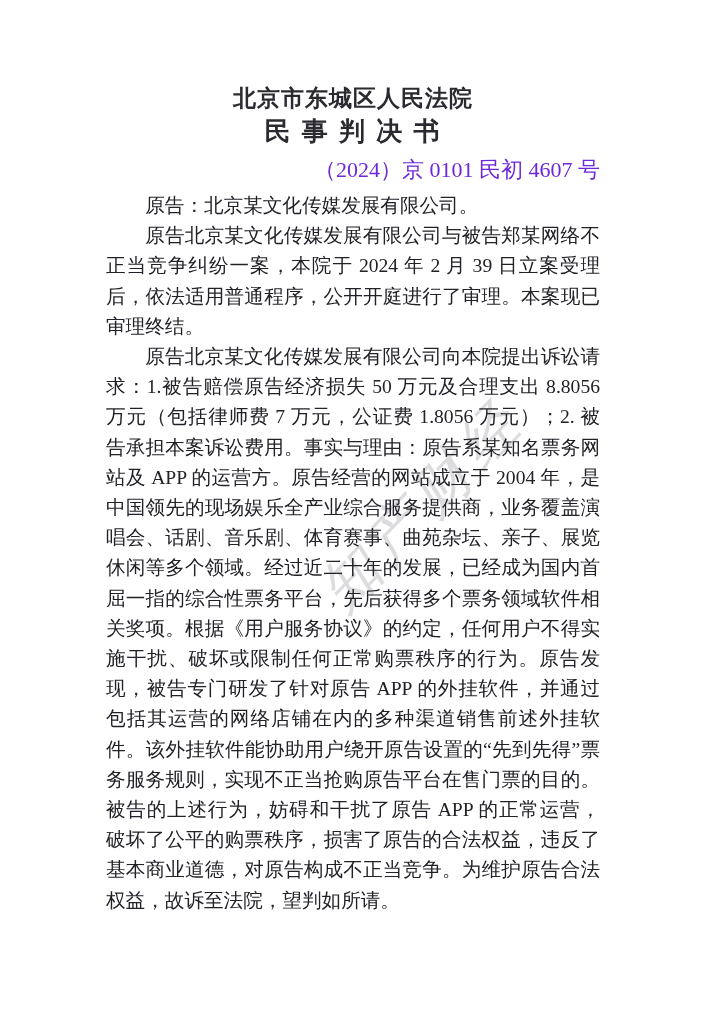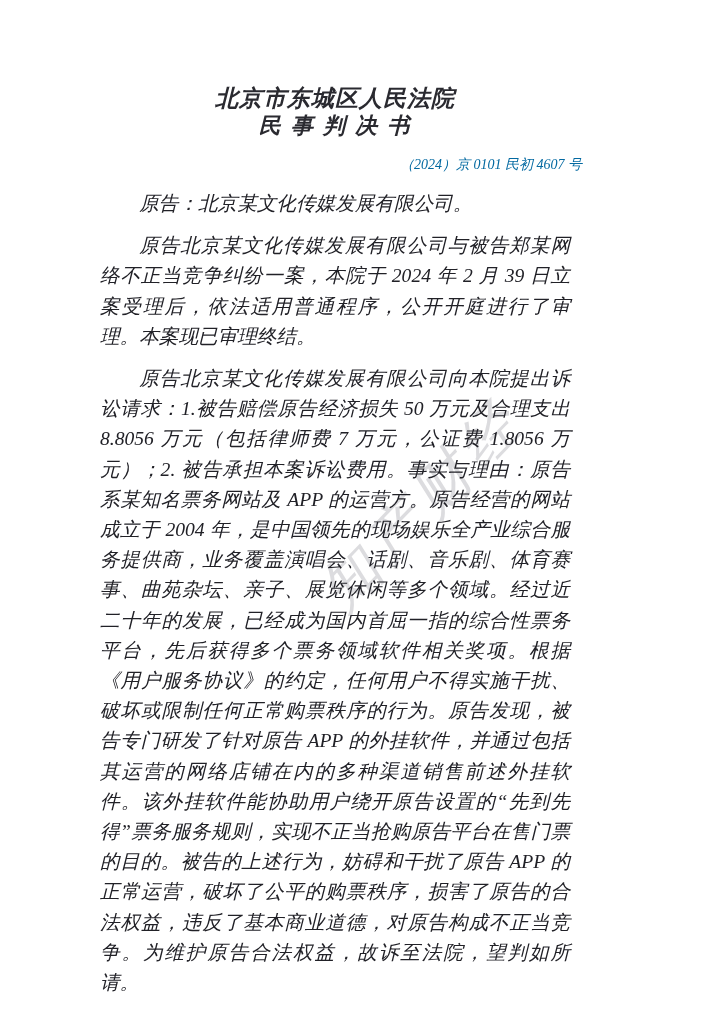--- a/index.html
+++ b/index.html
@@ -11,55 +11,55 @@
     position: relative;
     width: 720px;
     height: 1018px;
     background: #ffffff;
     overflow: hidden;
     font-family: "Liberation Serif", serif;
     color: #26262b;
   }
   .content {
     position: absolute;
-    left: 88px;
+    left: 106px;
     top: 84px;
     width: 494px;
-    font-style: italic;
   }
   .court-title {
     font-family: "Liberation Sans", sans-serif;
     font-weight: 700;
     font-size: 23px;
     line-height: 28px;
     text-align: center;
     letter-spacing: 1px;
     color: #2a2a30;
   }
   .doc-type {
     font-family: "Liberation Sans", sans-serif;
     font-weight: 700;
-    font-size: 22px;
+    font-size: 26px;
     line-height: 28px;
     text-align: center;
     letter-spacing: 2px;
+    margin-top: 5px;
     color: #2a2a30;
   }
   .case-no {
-    font-size: 14px;
+    font-size: 22px;
     line-height: 24px;
     text-align: right;
     margin-top: 13px;
-    color: #0369a1;
+    color: #6d28d9;
   }
   .body-text {
     margin-top: 9px;
   }
   .body-text p {
-    margin: 12px;
+    margin: 0;
     font-size: 19.6px;
     line-height: 30.2px;
     text-align: justify;
     text-indent: 2em;
     word-break: break-all;
     color: #212127;
   }
   .watermark {
     position: absolute;
     left: 240px;

